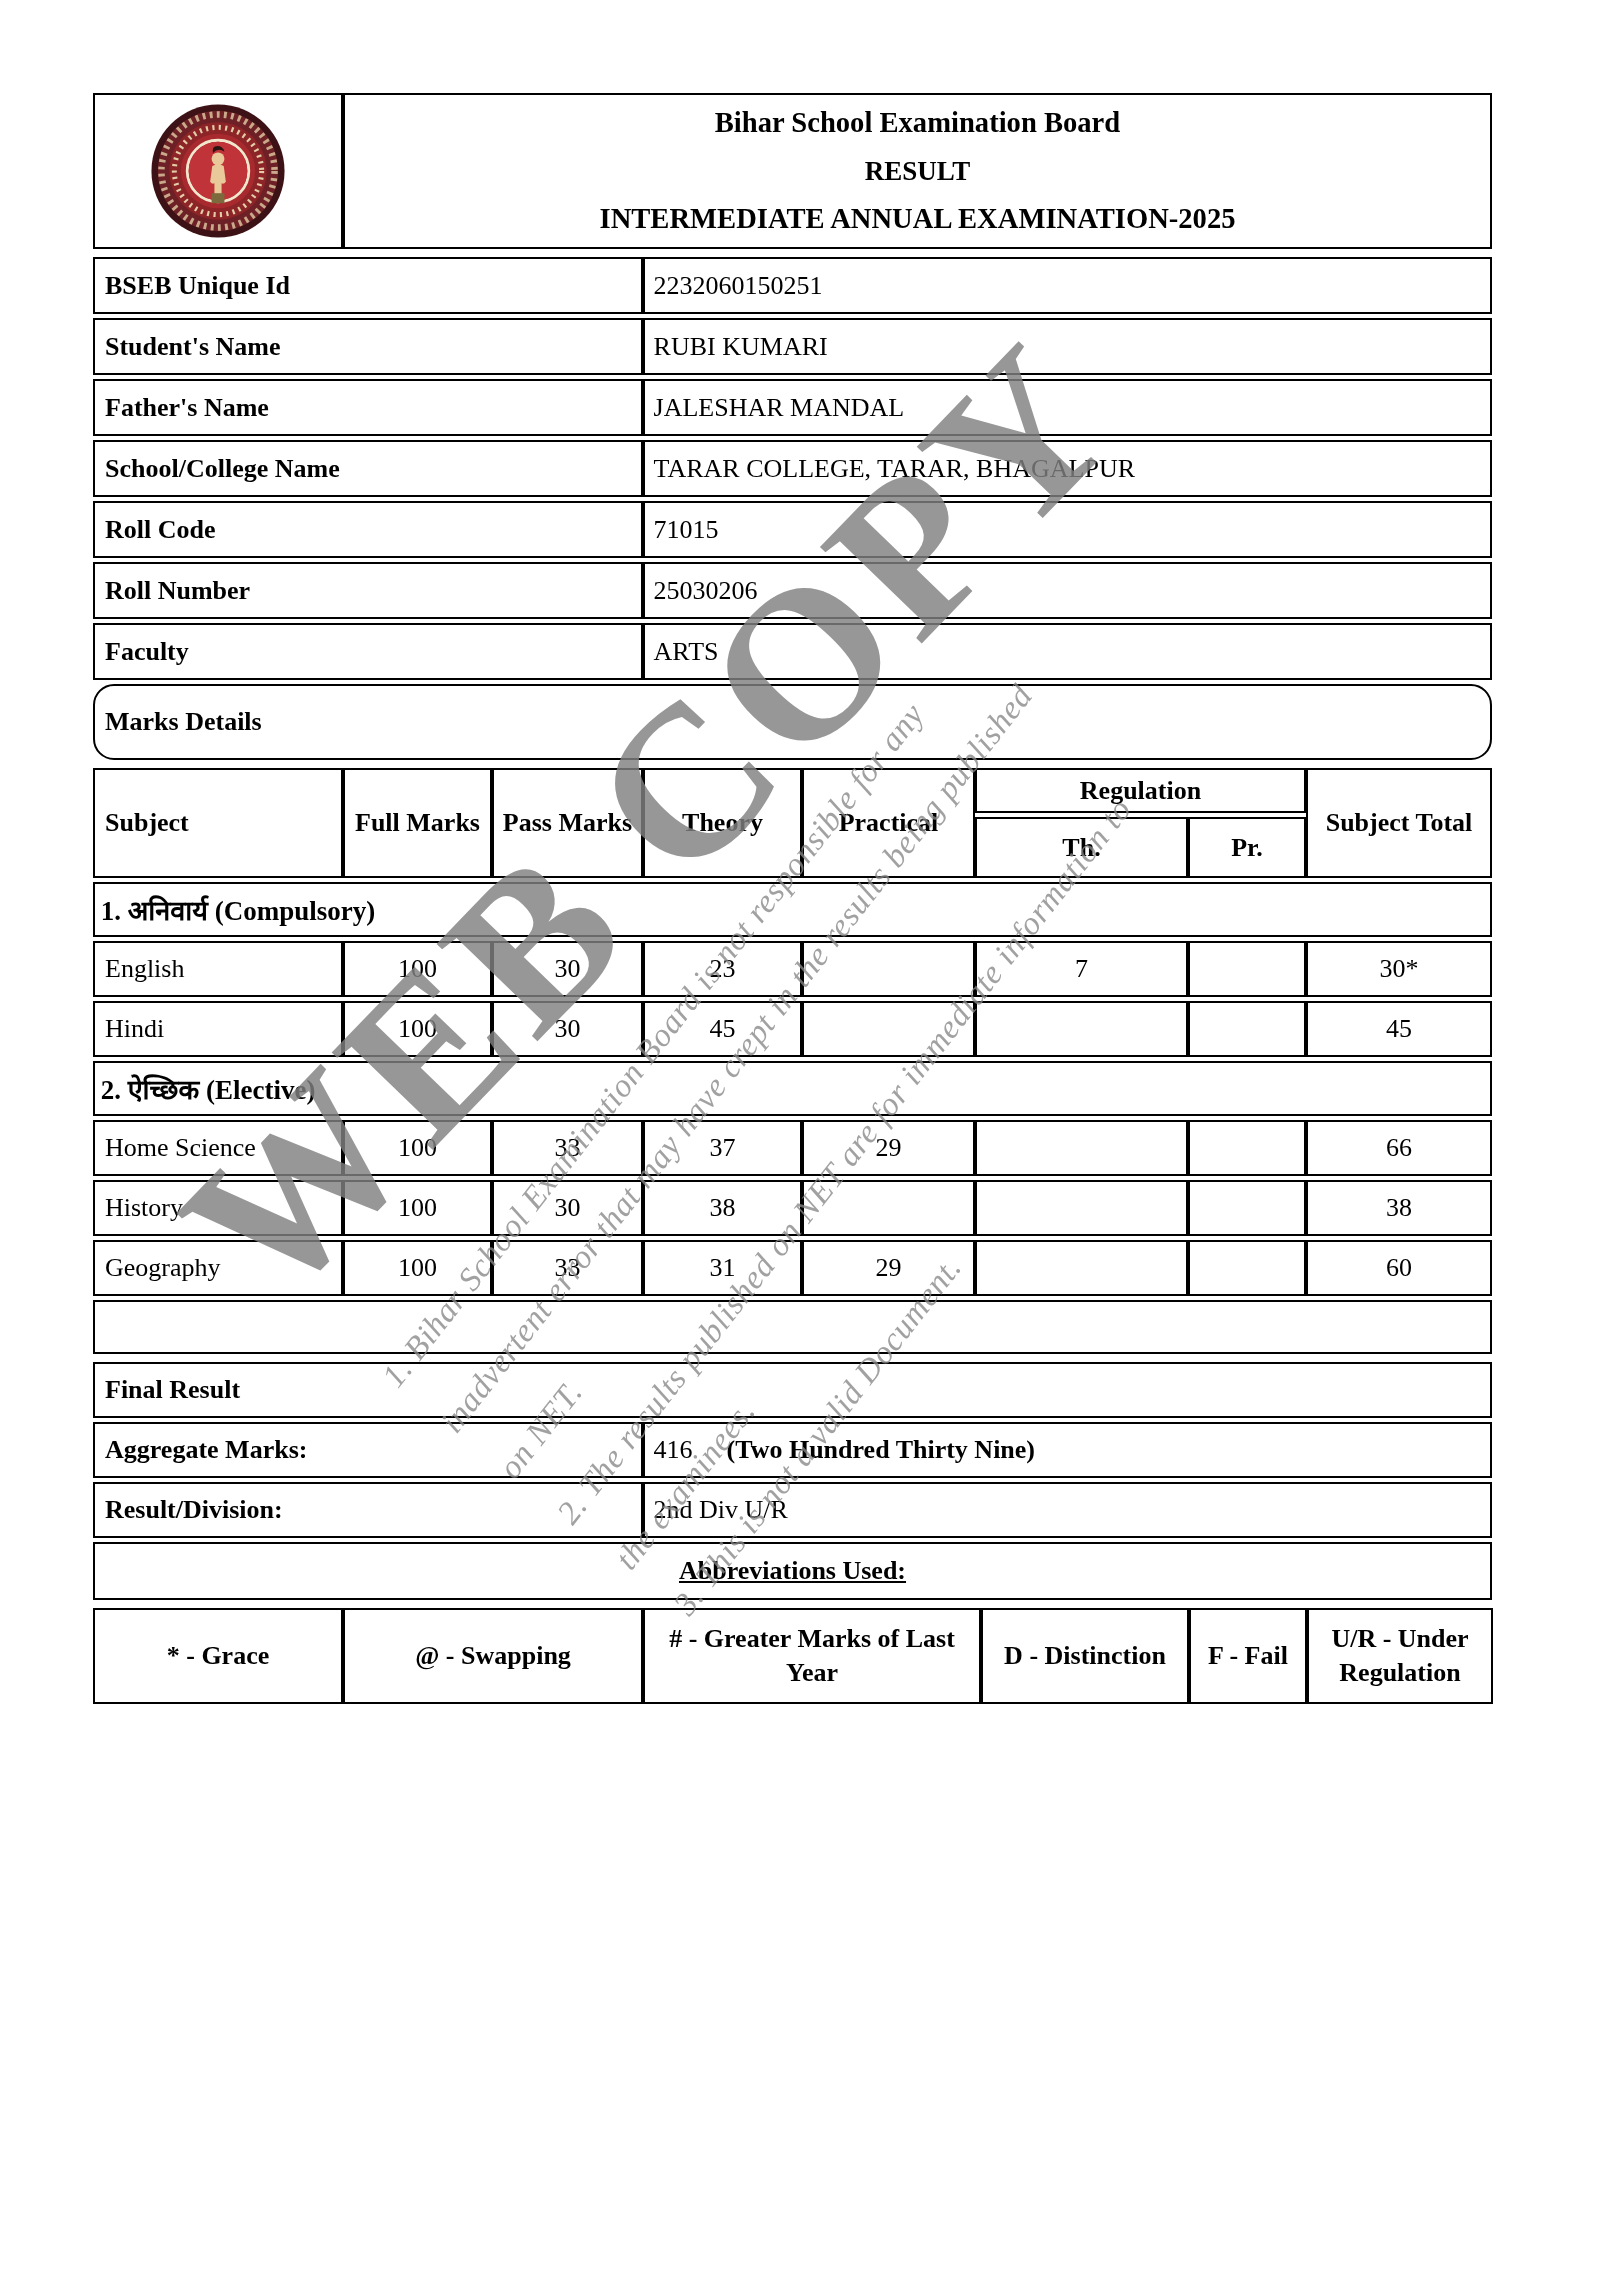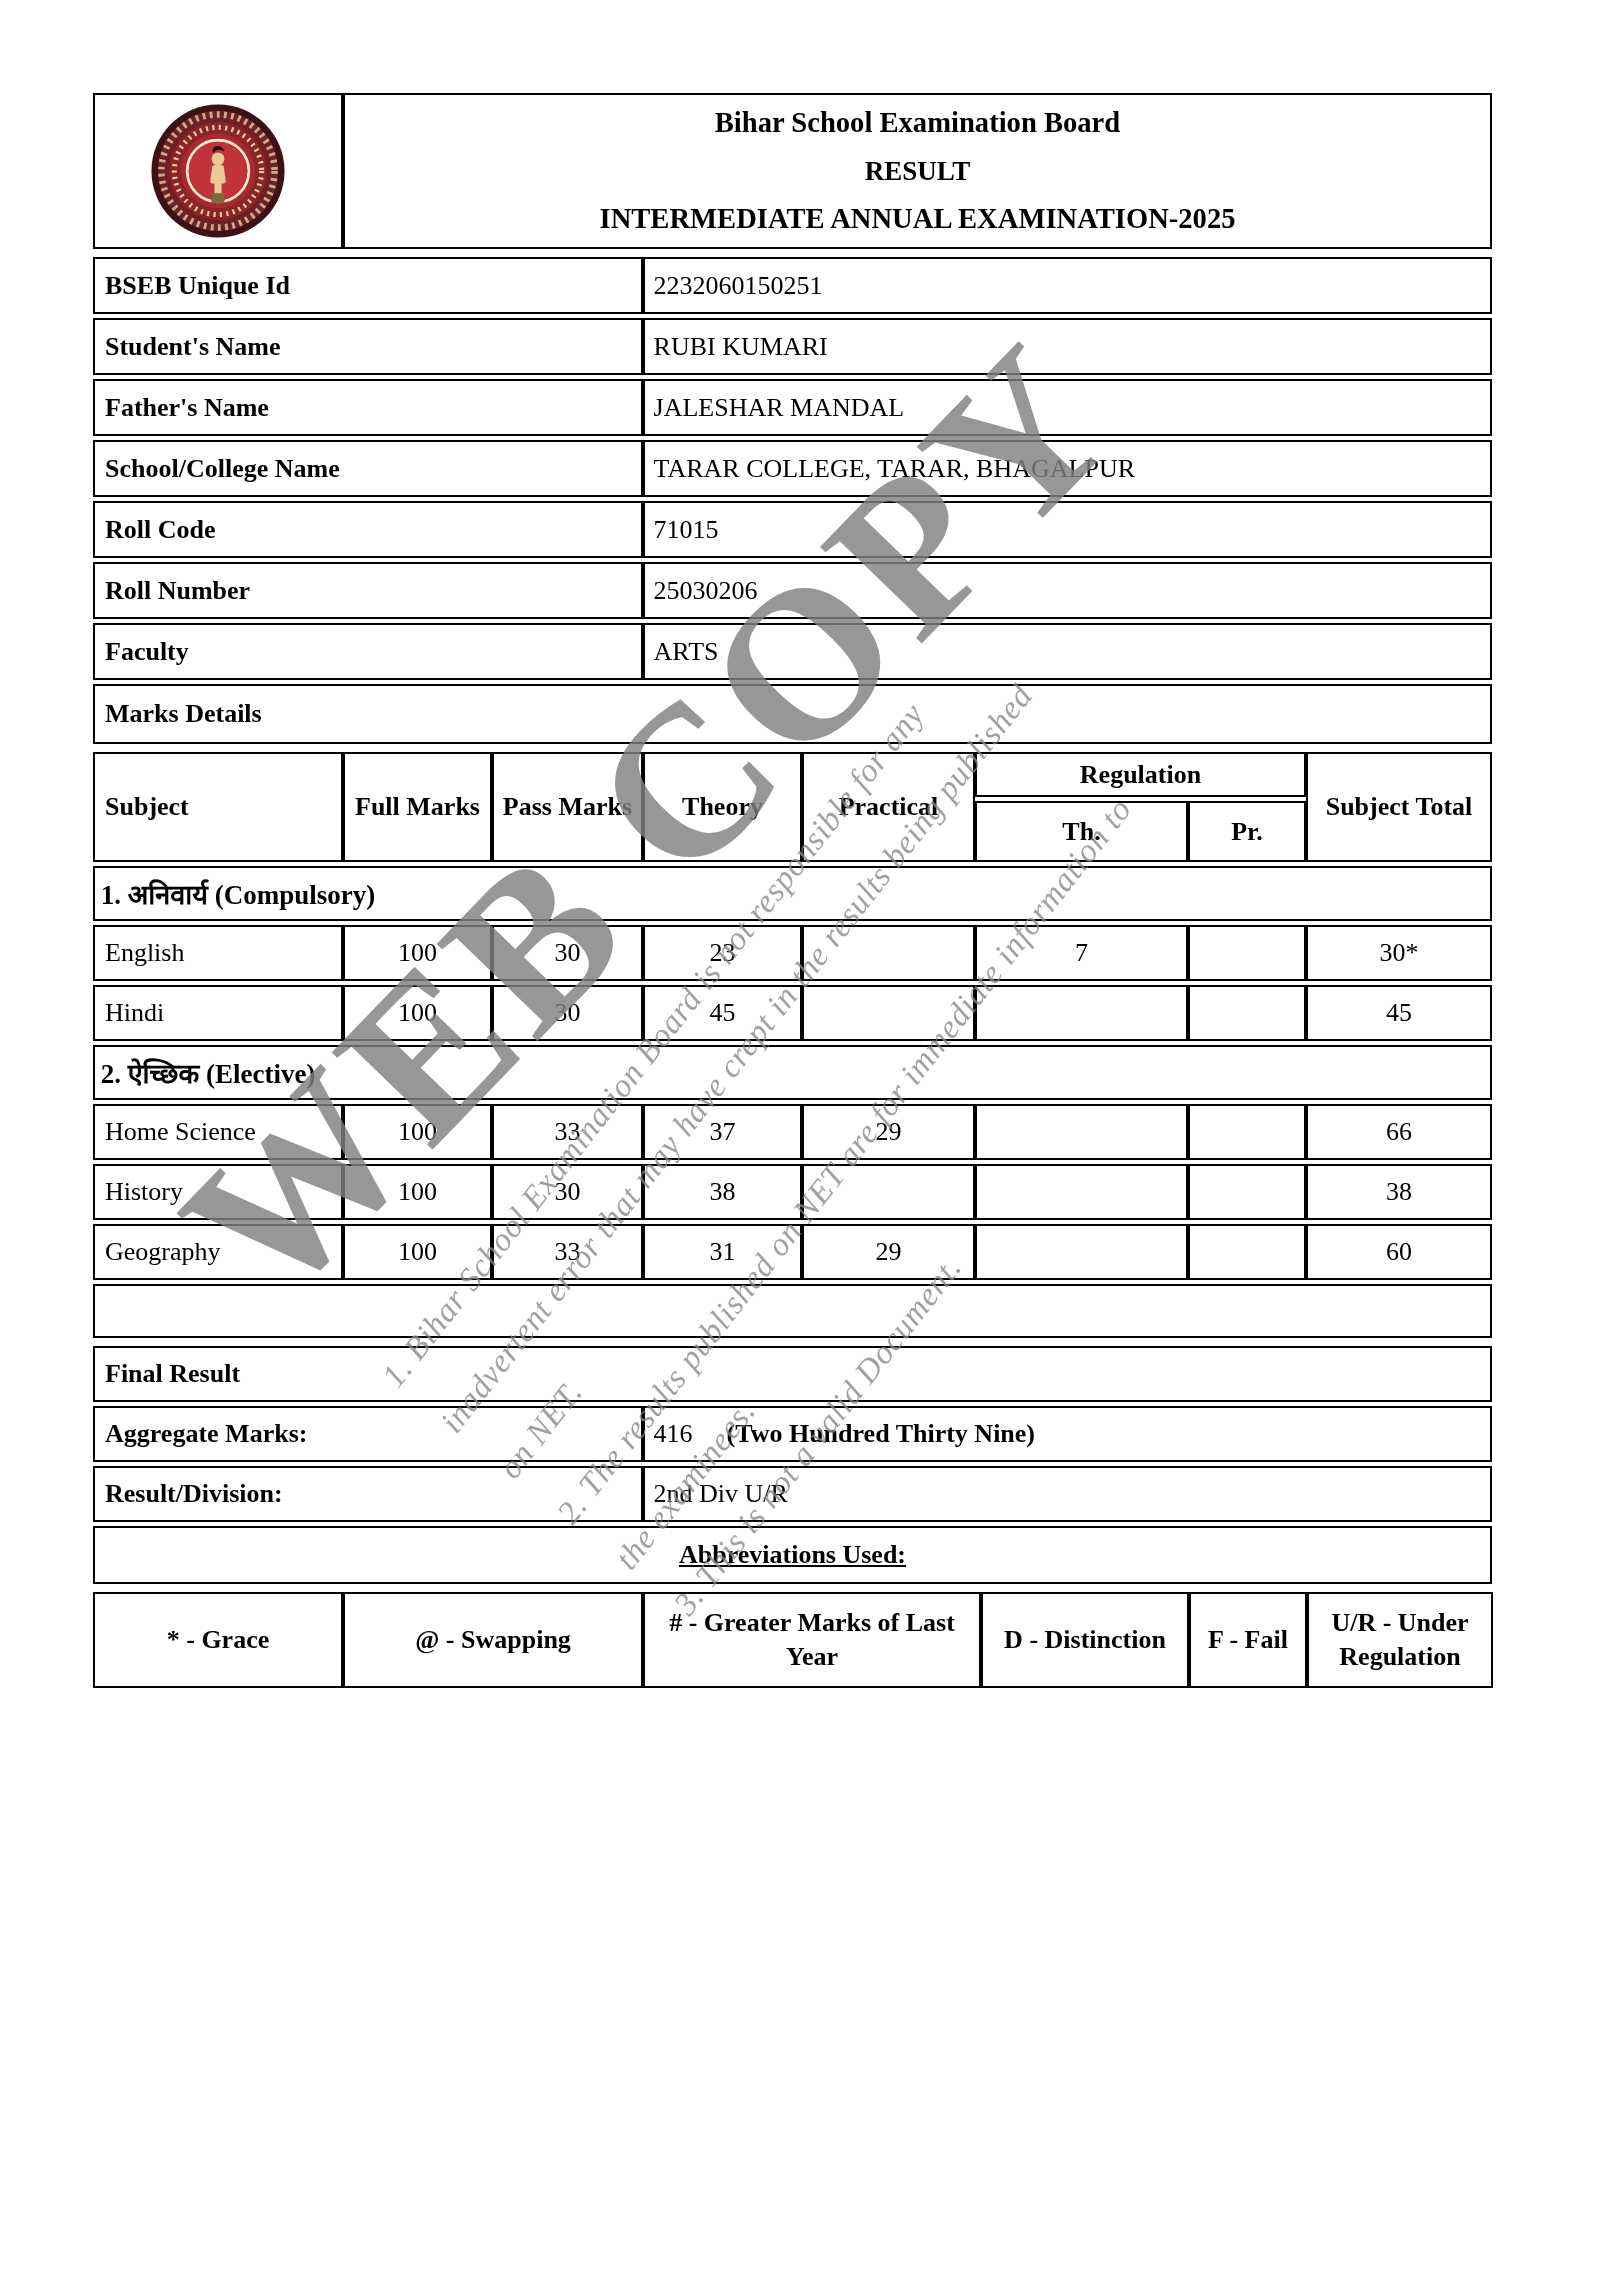--- a/index.html
+++ b/index.html
@@ -11,21 +11,21 @@
      font-size:26px;padding:0 7.1px;overflow:hidden;}
   .lbl{font-weight:bold;padding-left:10px;}
   .val{padding-left:8.6px;}
   
   .hdr-logo-cell{height:156px;text-align:center;}
   .hdr-title-cell{text-align:center;}
   .t1{font-weight:bold;font-size:28.6px;line-height:50px;}
   .t2{font-weight:bold;font-size:27px;line-height:46px;}
   
   .info-td{height:57px;}
-  .marksdet-td{height:60px;}
+  .marksdet-td{height:76px;border-radius:21px;}
   
   .mh1 td{height:45px;font-weight:bold;text-align:center;padding:0 2.9px;}
   .mh2 td{height:61px;font-weight:bold;text-align:center;}
   td.subject-h{text-align:left;padding-left:10px;}
   .sec-td{height:55px;font-weight:bold;font-size:27px;padding-left:5.7px;}
   .mrow td{height:56px;text-align:center;}
   .mrow td.subj{text-align:left;padding-left:10px;}
   .empty-td{height:54px;}
   
   .fin-td{height:56px;}

